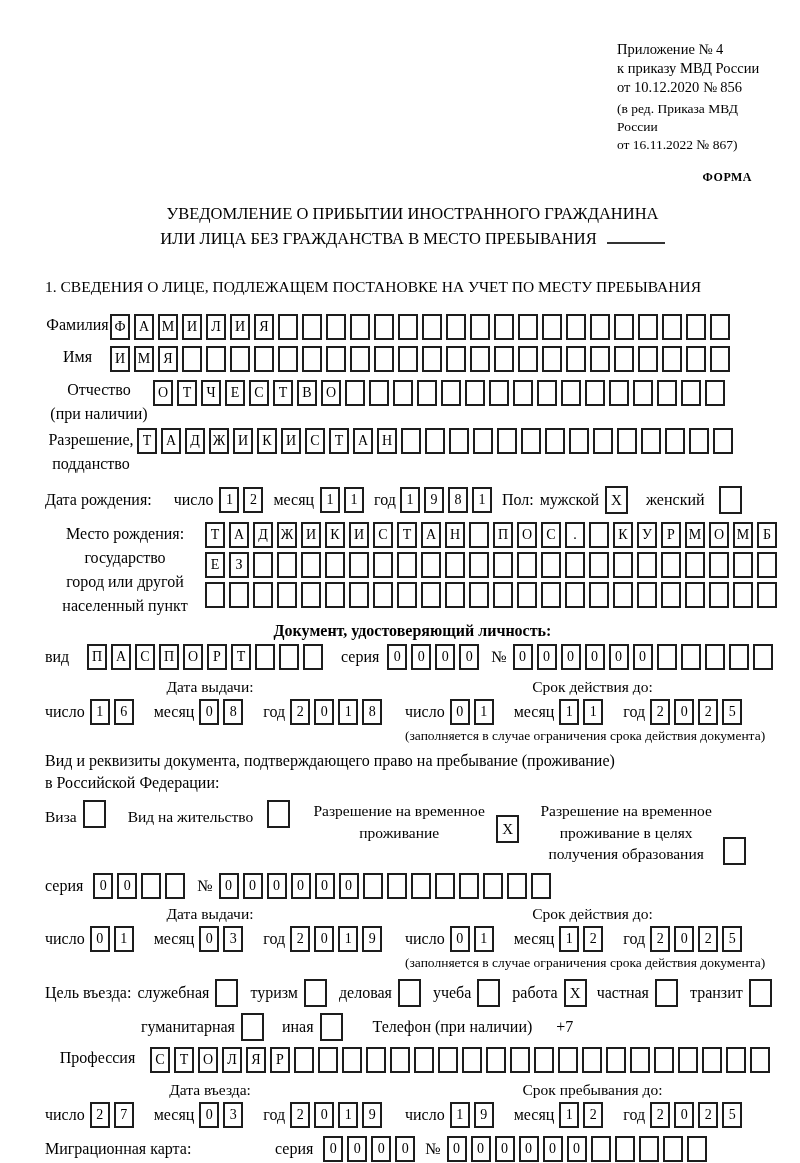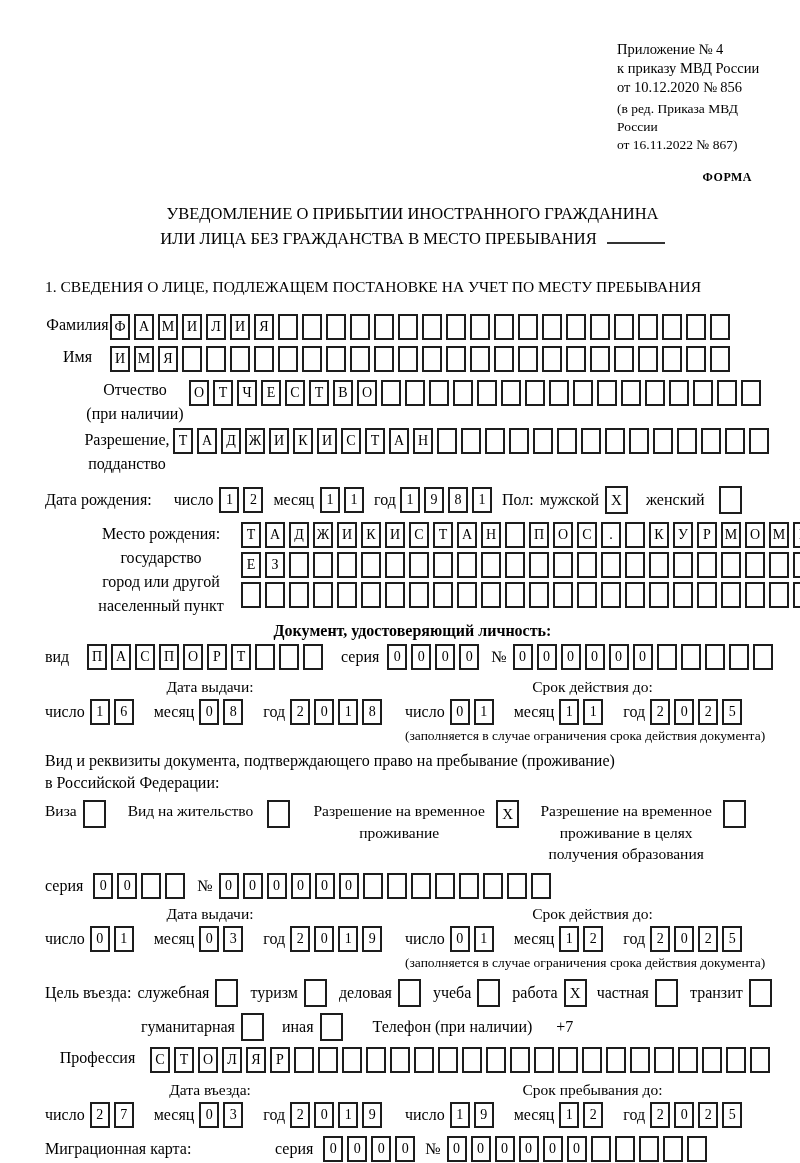--- a/index.html
+++ b/index.html
@@ -22,35 +22,35 @@
   .frow { display:flex; align-items:flex-start; }
   .flabel { font-size:16px; flex-shrink:0; line-height:1.35;text-align:center; }
   .il { display:flex; align-items:center; }
   .boxes { white-space:nowrap; flex-shrink:0; }
   .box {
     display:inline-block; box-sizing:border-box; width:20px; height:26px;
     border:2px solid #1d1d1d; margin-right:4px; font-size:14px;
     text-align:center; line-height:22px; vertical-align:top; background:#fff;
   }
   .cbox .box { width:23px; height:28px; line-height:24px; font-size:15px; }
-  .stack { line-height:1.5;margin-left:36px; }
+  .stack { line-height:1.5; }
   .dim { font-size:16px; }
   .note { font-size:13.5px; }
   .mt4{margin-top:4px}.mt6{margin-top:6px}.mt8{margin-top:8px}.mt10{margin-top:10px}.mt18{margin-top:18px}
   .gapL{margin-left:8px}.gapL6{margin-left:6px}.gapL14{margin-left:14px}
   
   .datepair { display:flex; align-items:flex-start; }
   .dp-col {}
   .dp-head { text-align:center; font-size:15.5px; margin-bottom:3px; }
   .dp-line { display:flex; align-items:center; font-size:16px; }
   .dp-line .lab { margin-right:5px; }
   .dp-line .grp { margin-left:16px; }
   
   .permits { display:flex; align-items:flex-start; margin-top:8px; }
-  .permit { display:flex; align-items:flex-start; }
+  .permit { display:flex; align-items:flex-end; }
   .permit .plabel { font-size:15.5px; line-height:1.4; }
   .permit .center2 { text-align:center; width:178px; }
   .permit .cbox { margin-left:8px; margin-top:0; }
   
   .opt { display:flex; align-items:center; }
   .opt .olabel { font-size:16px; margin-right:6px; }
 </style>
 </head>
 <body>
 

